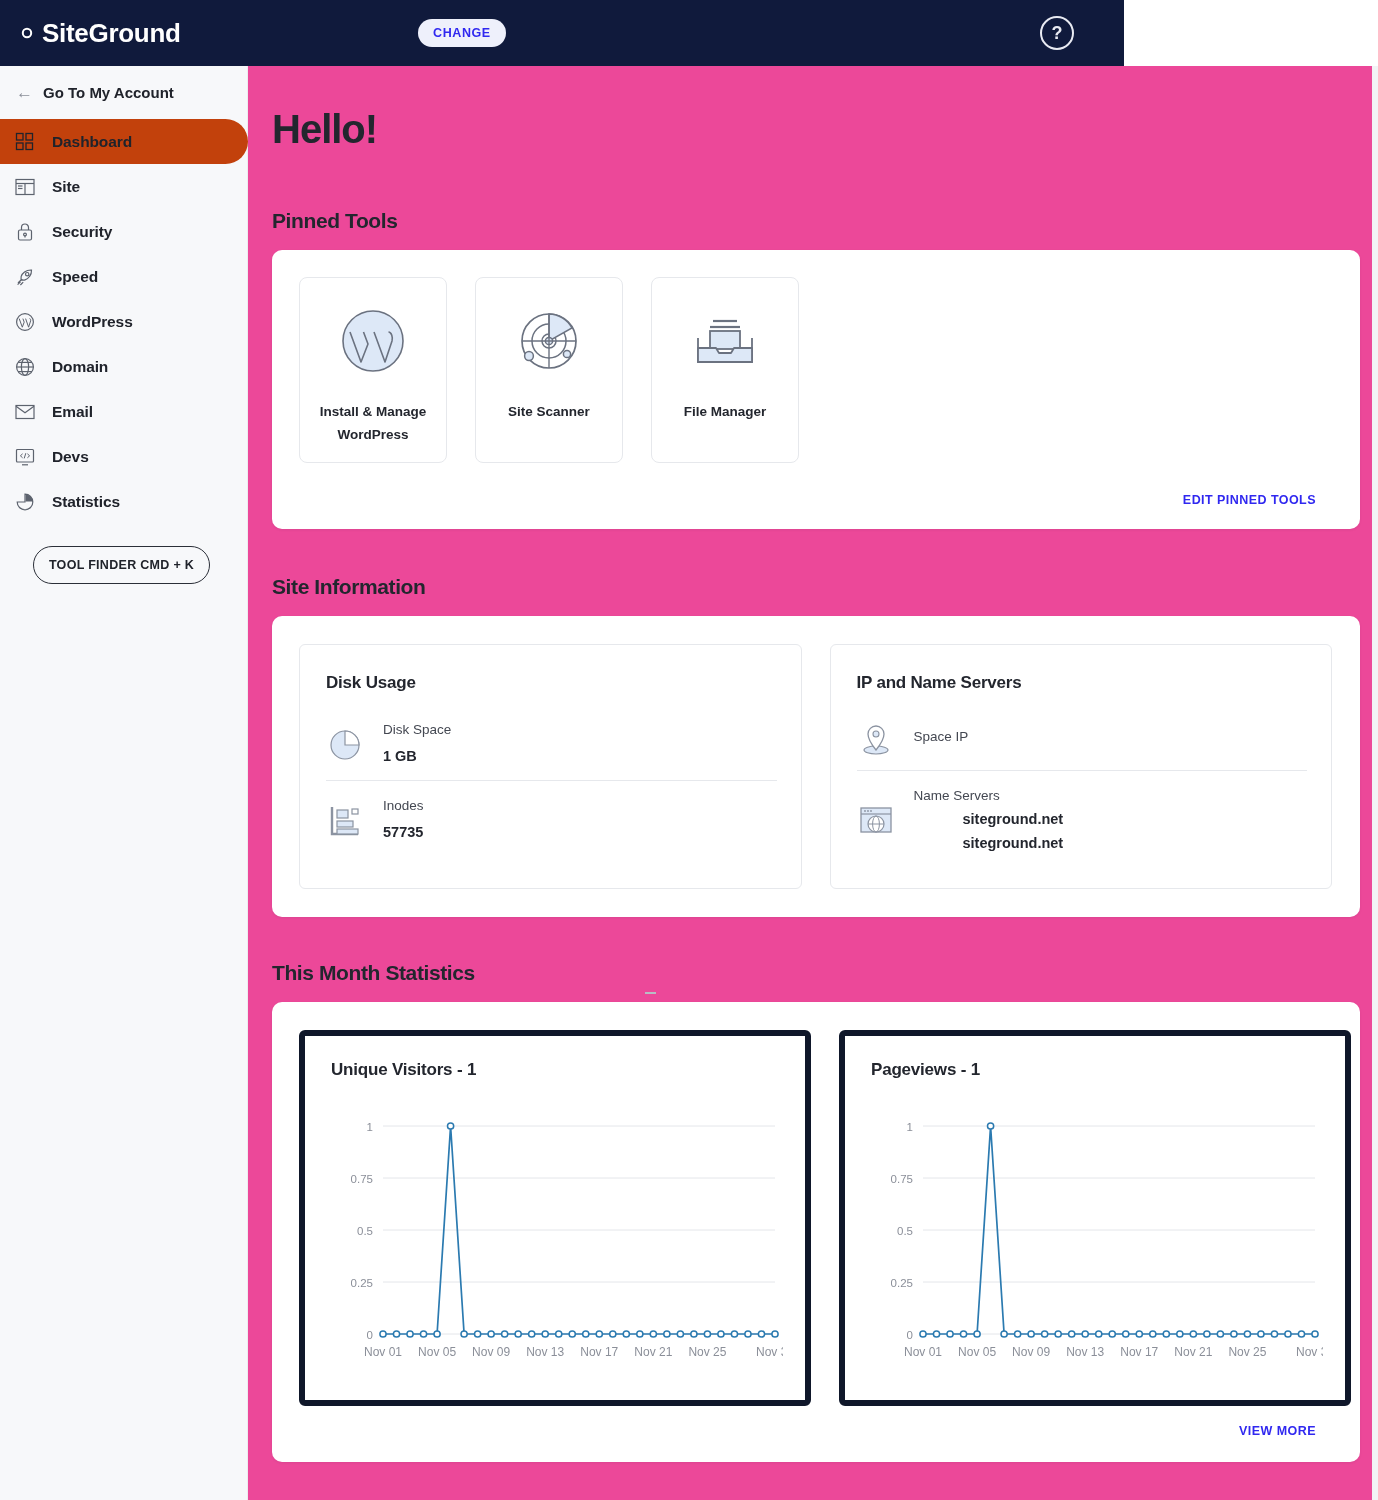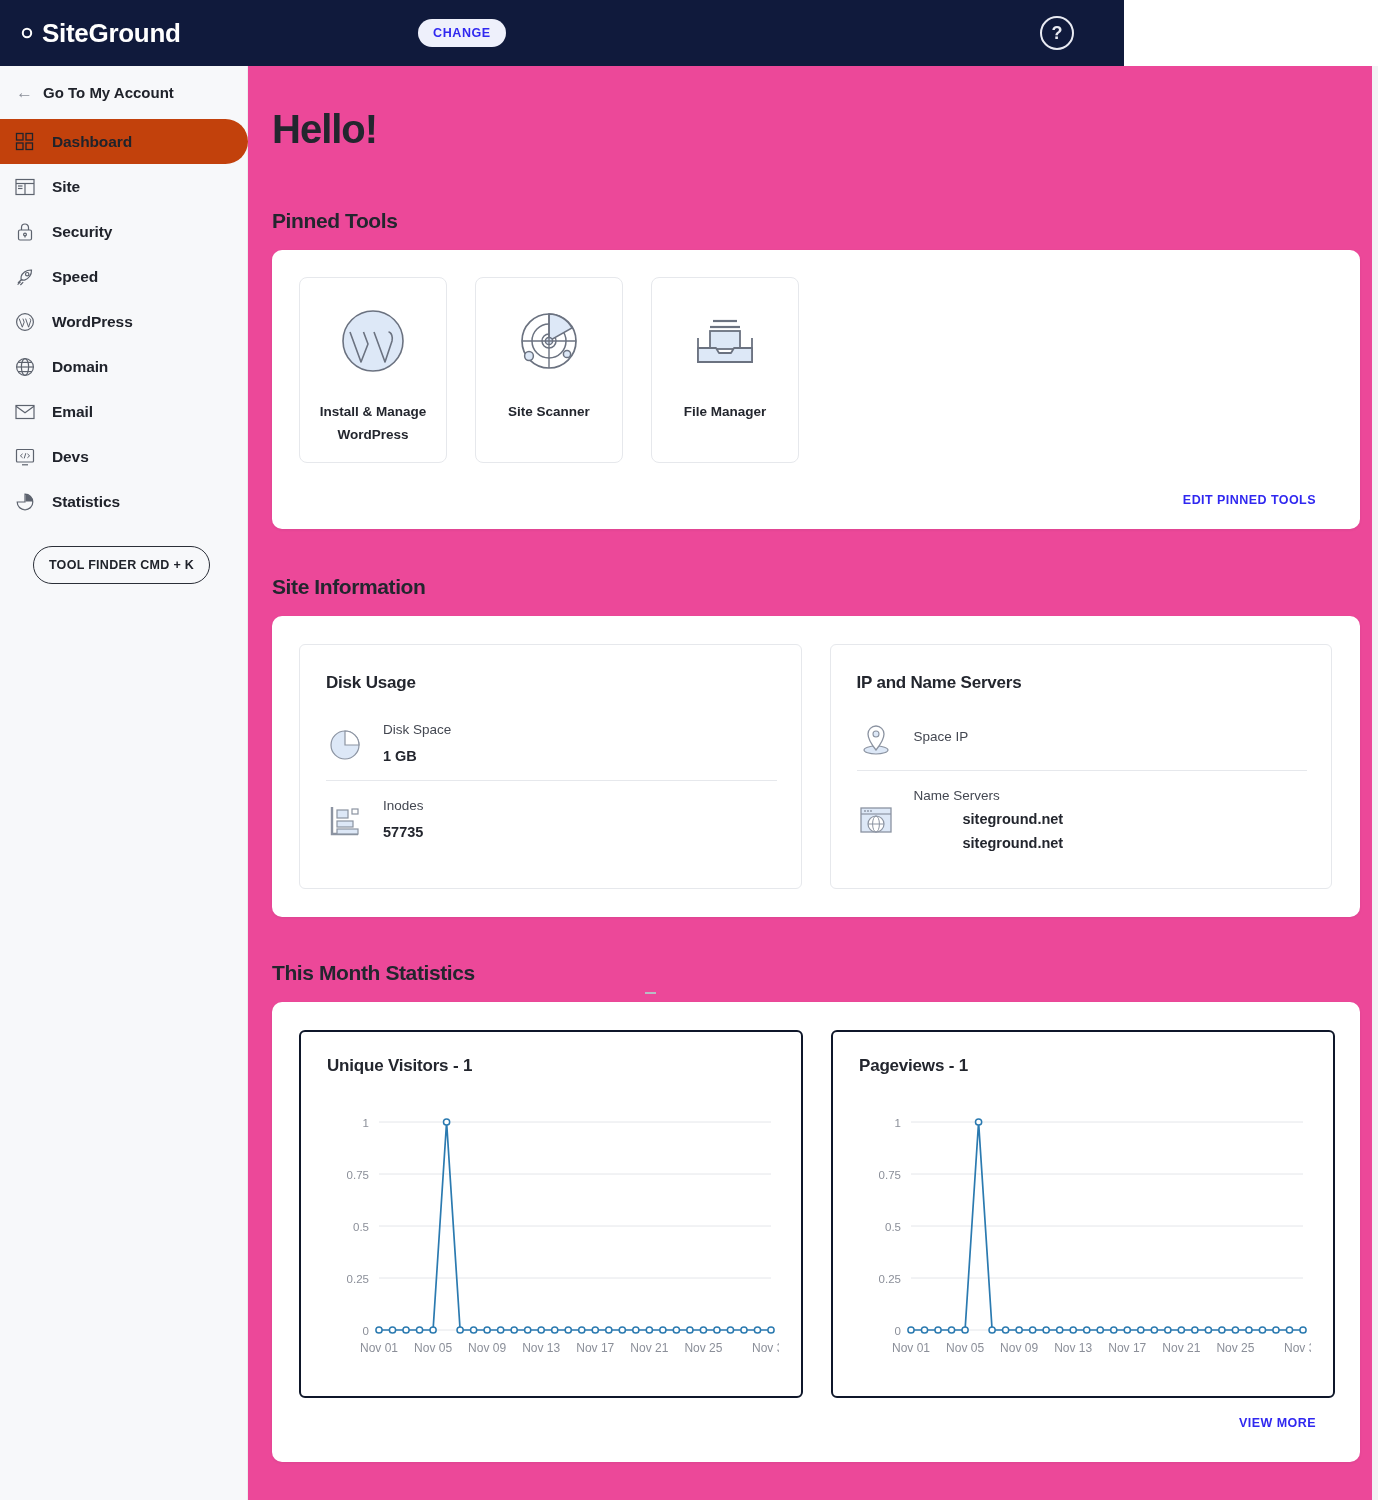--- a/index.html
+++ b/index.html
@@ -134,21 +134,21 @@
   .info-row.second { padding-top: 15px; }
   .info-ico { width: 38px; height: 38px; flex: 0 0 38px; }
   .info-key { font-size: 13.5px; color: #444852; line-height: 1.55; }
   .info-val { font-size: 14.5px; font-weight: 700; color: #23262e; line-height: 1.62; margin-top: 4px; }
   .info-val.ns { margin-left: 49px; margin-top: 1px; }
   .info-sep { height: 1px; background: #e6e8ec; margin: 0; }
 
   
   .stats-body { display: flex; gap: 28px; padding: 28px 28px 0 27px; }
   .chart-card {
-    flex: 1; border: 2px solid #0f172a; border-radius: 6px;
+    flex: 1; border: 6px solid #0f172a; border-radius: 6px;
     padding: 24px 22px 18px 26px;
   }
   .chart-title { font-size: 17px; font-weight: 700; color: #23262e; letter-spacing: -0.2px; }
   .chart-area { margin-top: 30px; }
   .tm-dash {
     position: absolute; left: 645px; top: 992px;
     width: 11px; height: 2px; background: #b9bcc4;
   }
   .scroll-edge {
     position: absolute; right: 0; top: 66px;

